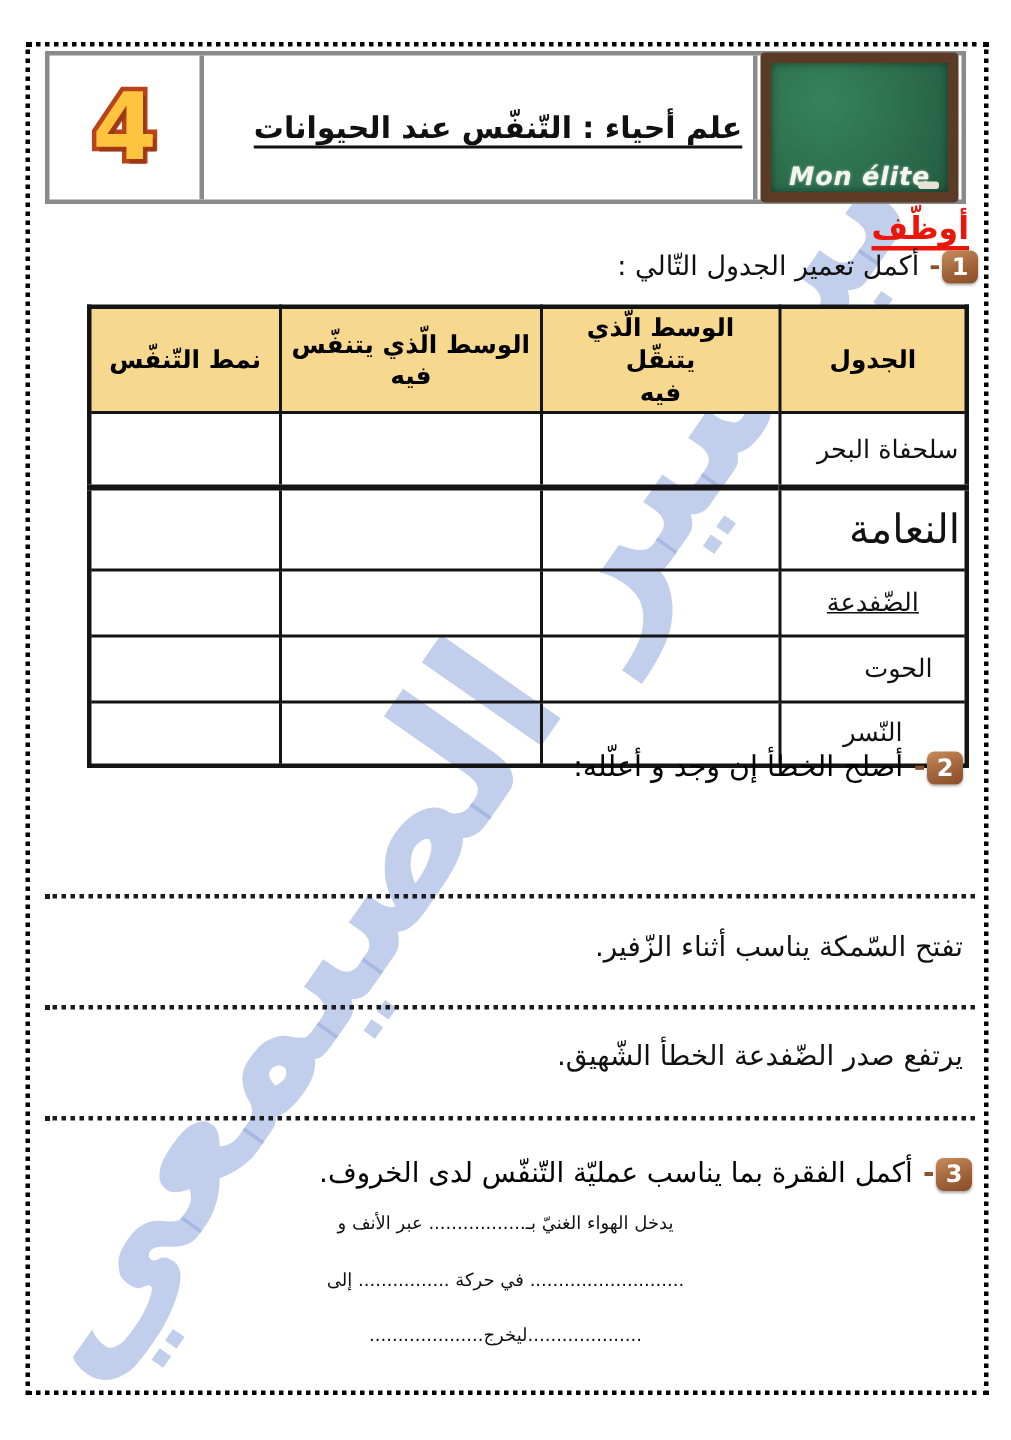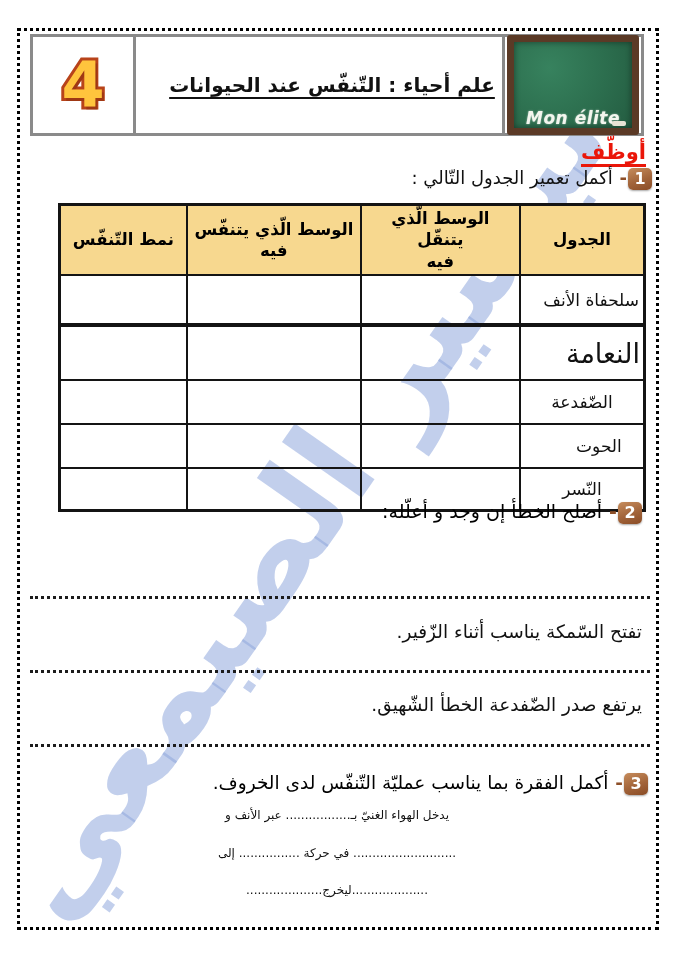--- a/index.html
+++ b/index.html
@@ -115,21 +115,21 @@
   }
   table.main{border:3px solid #141414;}
   table.main th{
     background:#f7d88f;
     font-weight:bold;font-size:16.5px;line-height:1.3;
     white-space:pre-line;
     height:58px;text-align:center;
   }
   tr.r1 td{height:43px;border-bottom-width:4px;}
   tr.r2 td{height:48px;}
-  tr.r3 td{height:38px;}
+  tr.r3 td{height:38px;text-decoration:underline;}
   tr.r4 td{height:38px;padding-left:38px;}
   tr.r5 td{height:36px;}
   td.animal{font-size:17px;text-align:right;padding-right:6px;color:#111;}
   tr.r1 td.animal{font-size:17px;}
   tr.r2 td.animal{font-size:27px;font-weight:normal;padding-right:3px;}
   tr.r3 td.animal, tr.r4 td.animal, tr.r5 td.animal{text-align:center;}
   col.c-animal{width:125px;}
   col.c-move{width:160px;}
   col.c-breathe{width:175px;}
   col.c-mode{width:128px;}
@@ -200,21 +200,21 @@
         <tbody>
             <tr>
           <th>الجدول</th>
           <th>الوسط الّذي يتنقّل
 فيه</th>
           <th>الوسط الّذي يتنفّس
 فيه</th>
           <th>نمط التّنفّس</th>
         </tr>
         <tr class="r1">
-          <td class="animal">سلحفاة الأنف</td>
+          <td class="animal">سلحفاة البحر</td>
           <td></td>
           <td></td>
           <td></td>
         </tr>
         <tr class="r2">
           <td class="animal">النعامة</td>
           <td></td>
           <td></td>
           <td></td>
         </tr>

